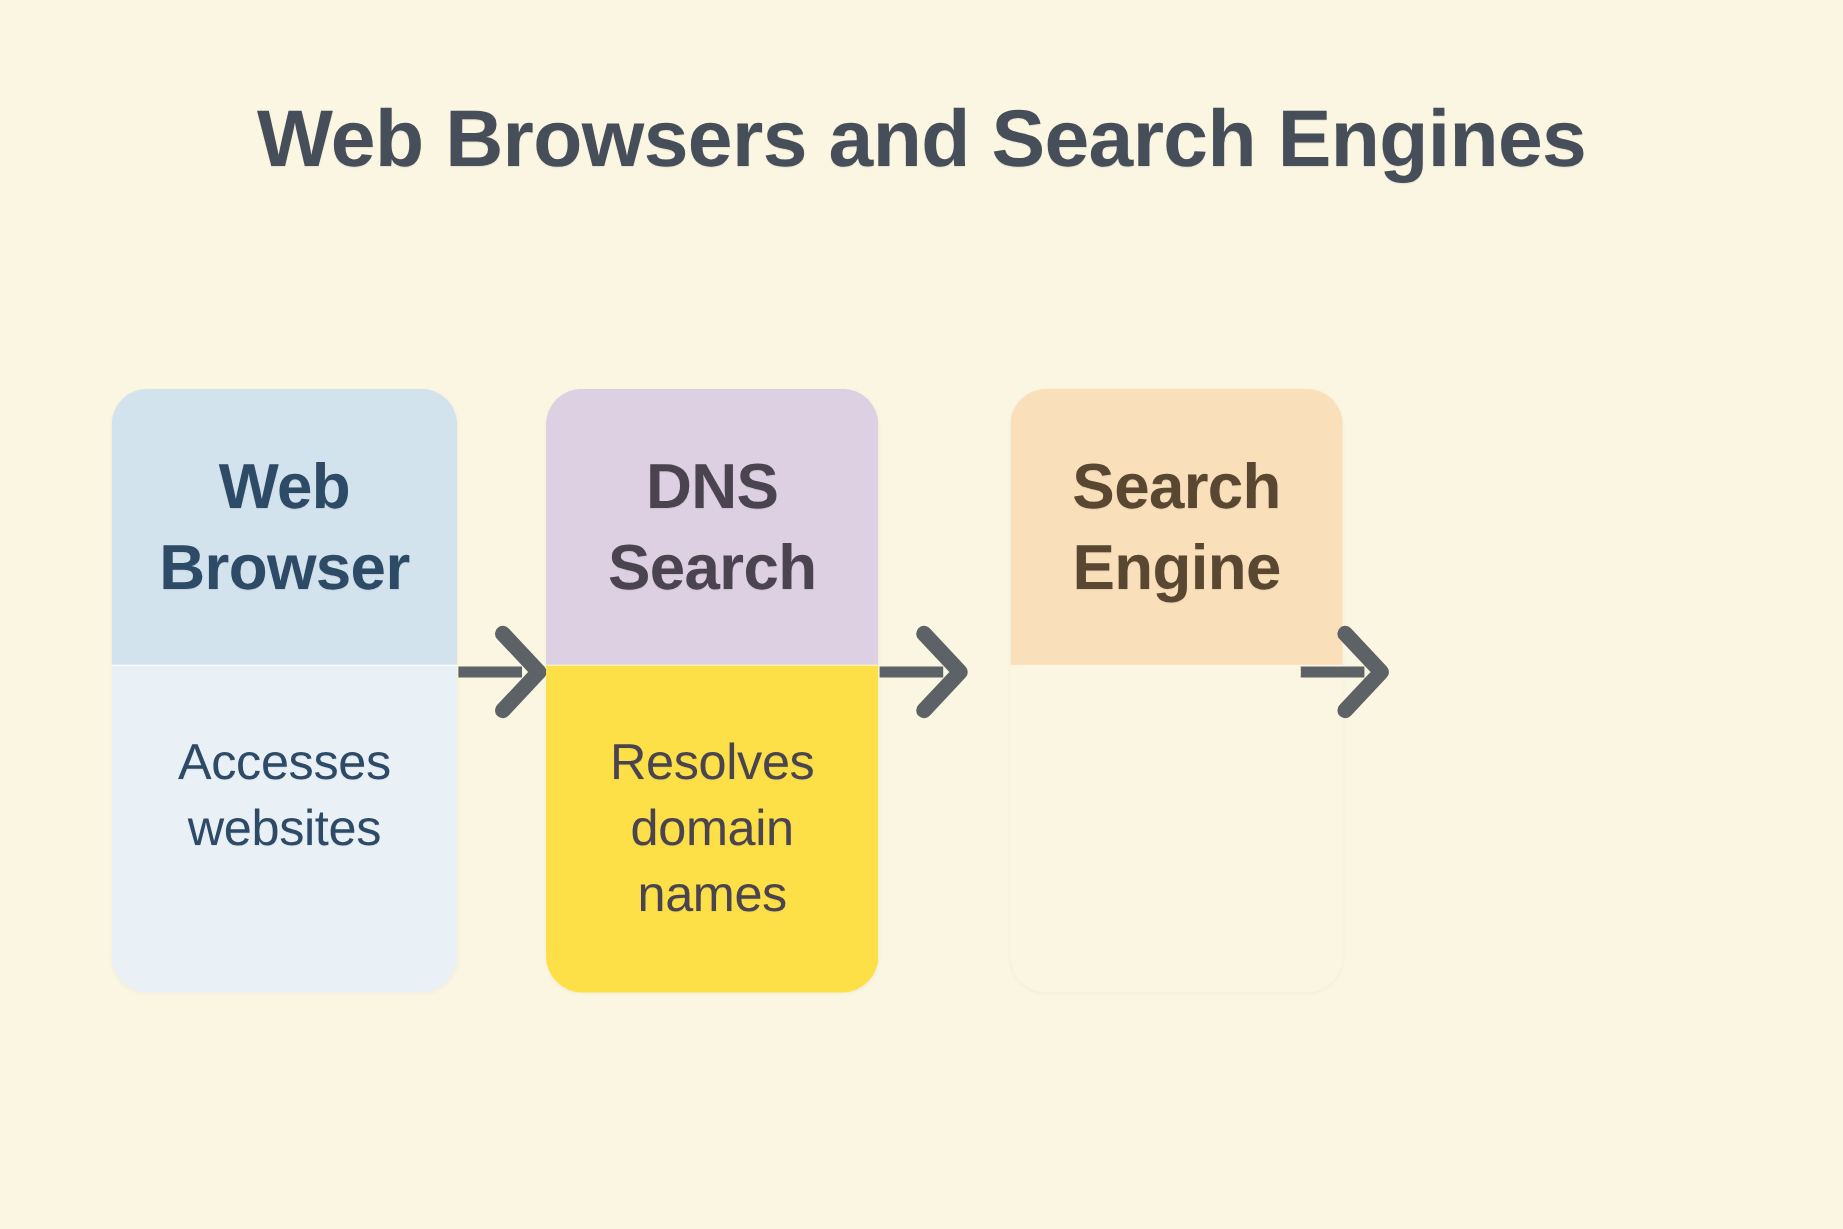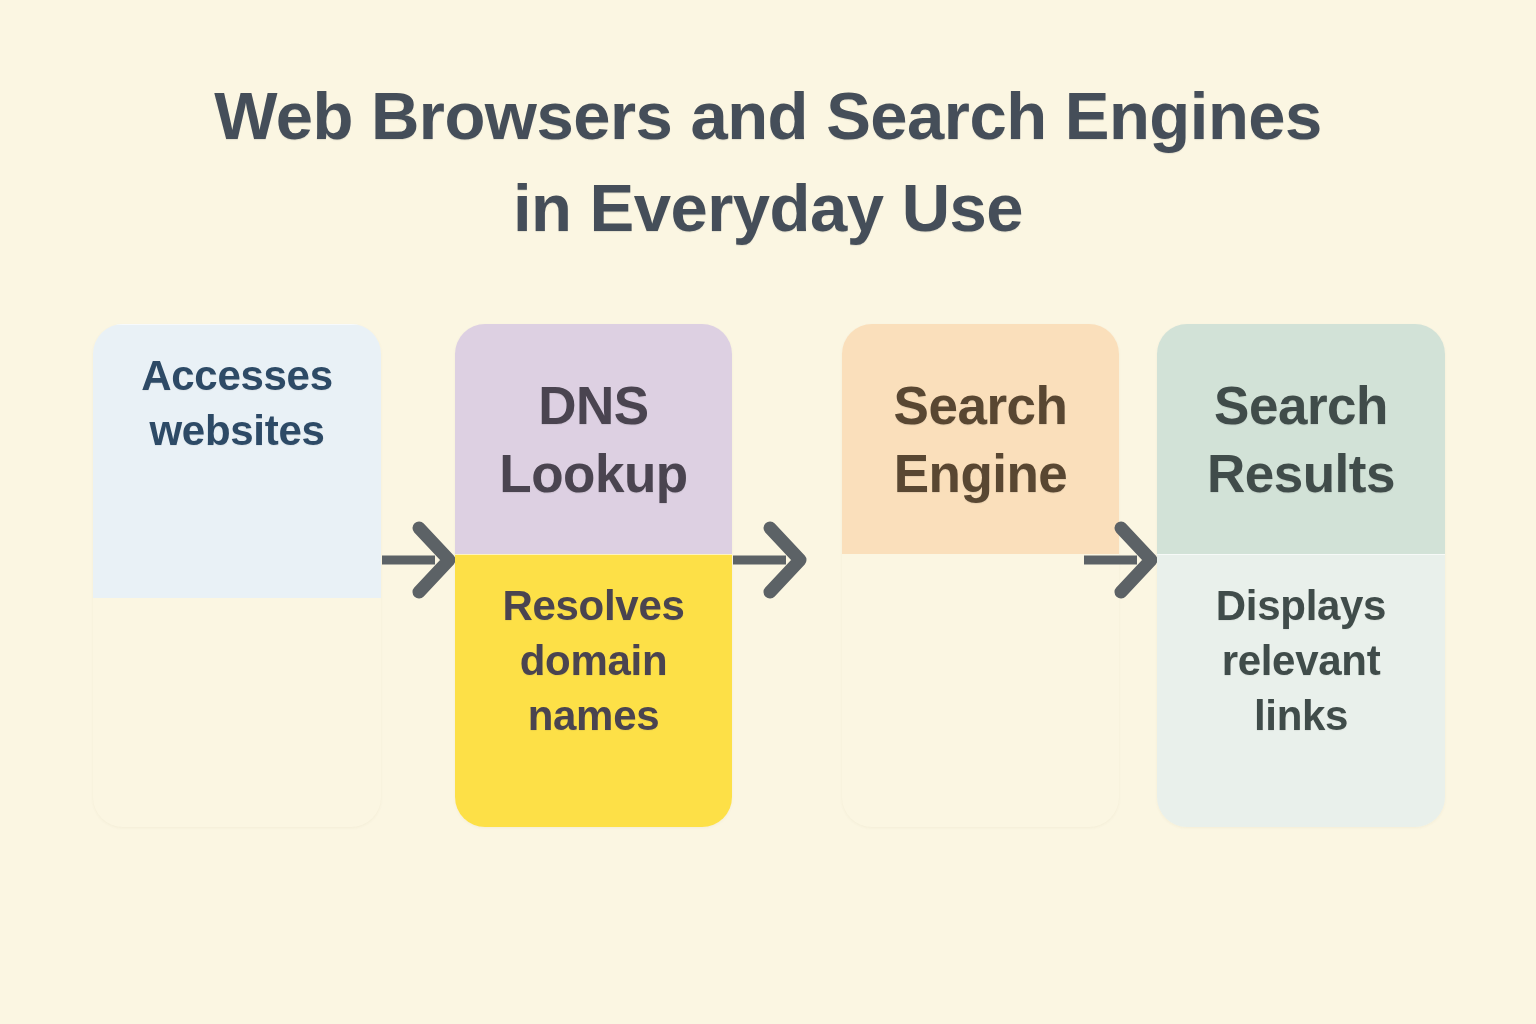--- a/index.html
+++ b/index.html
@@ -68,23 +68,23 @@
     display: flex;
     align-items: flex-start;
     justify-content: center;
   }
   .card-0 .card-body { background: #e9f1f6; }
   .card-1 .card-body { background: #f0ebf3; }
   .card-2 .card-body { background: #fdf0e0; }
   .card-3 .card-body { background: #e9f0eb; }
 
   .card-desc {
-    padding: 23px 16px 0 16px;
+    padding: 52px 16px 0 16px;
     font-size: 42px;
-    font-weight: 700;
+    font-weight: 400;
     line-height: 55px;
     text-align: center;
     letter-spacing: -0.3px;
     text-shadow: 0 1px 1px rgba(60,60,60,0.08);
   }
 
   .arrow {
     position: absolute;
     top: 504px;
     width: 76px;
@@ -95,37 +95,39 @@
   .arrow-1 { left: 732px; }
   .arrow-2 { left: 1083px; }
 </style>
 </head>
 <body>
 
 <div class="canvas" style="background: rgb(251, 246, 226);">
 
   <h1 class="page-title" style="margin: 0px; color: rgb(69, 78, 89);">
     <span>Web Browsers and Search Engines</span>
-    <span>in Everyday Use</span>
   </h1>
 
   <div class="card card-0" style="color: rgb(45, 74, 102);">
+    <div class="card-header" style="background: rgb(210, 227, 238);">
+      <div class="card-title">Web Browser</div>
+    </div>
     <div class="card-body" style="background: rgb(233, 241, 246);">
       <div class="card-desc">Accesses websites</div>
     </div>
   </div>
 
   <svg class="arrow arrow-0" viewBox="0 0 76 112" aria-hidden="true" style="color: rgb(92, 98, 102);">
     <line x1="1" y1="56" x2="54" y2="56" stroke="currentColor" stroke-width="9"></line>
     <polyline points="38,24 68,56 38,88" fill="none" stroke="currentColor" stroke-width="13" stroke-linecap="round" stroke-linejoin="round"></polyline>
   </svg>
 
   <div class="card card-1" style="color: rgb(74, 68, 80);">
     <div class="card-header" style="background: rgb(221, 208, 226);">
-      <div class="card-title">DNS Lookup</div>
+      <div class="card-title">DNS Search</div>
     </div>
     <div class="card-body" style="background: #fde047;">
       <div class="card-desc">Resolves domain names</div>
     </div>
   </div>
 
   <svg class="arrow arrow-1" viewBox="0 0 76 112" aria-hidden="true" style="color: rgb(92, 98, 102);">
     <line x1="1" y1="56" x2="54" y2="56" stroke="currentColor" stroke-width="9"></line>
     <polyline points="38,24 68,56 38,88" fill="none" stroke="currentColor" stroke-width="13" stroke-linecap="round" stroke-linejoin="round"></polyline>
   </svg>
@@ -134,22 +136,14 @@
     <div class="card-header" style="background: rgb(250, 223, 187);">
       <div class="card-title">Search Engine</div>
     </div>
   </div>
 
   <svg class="arrow arrow-2" viewBox="0 0 76 112" aria-hidden="true" style="color: rgb(92, 98, 102);">
     <line x1="1" y1="56" x2="54" y2="56" stroke="currentColor" stroke-width="9"></line>
     <polyline points="38,24 68,56 38,88" fill="none" stroke="currentColor" stroke-width="13" stroke-linecap="round" stroke-linejoin="round"></polyline>
   </svg>
 
-  <div class="card card-3" style="color: rgb(64, 76, 74);">
-    <div class="card-header" style="background: rgb(210, 226, 215);">
-      <div class="card-title">Search Results</div>
-    </div>
-    <div class="card-body" style="background: rgb(233, 240, 235);">
-      <div class="card-desc">Displays relevant links</div>
-    </div>
-  </div>
 
 </div>
 
 </body></html>

